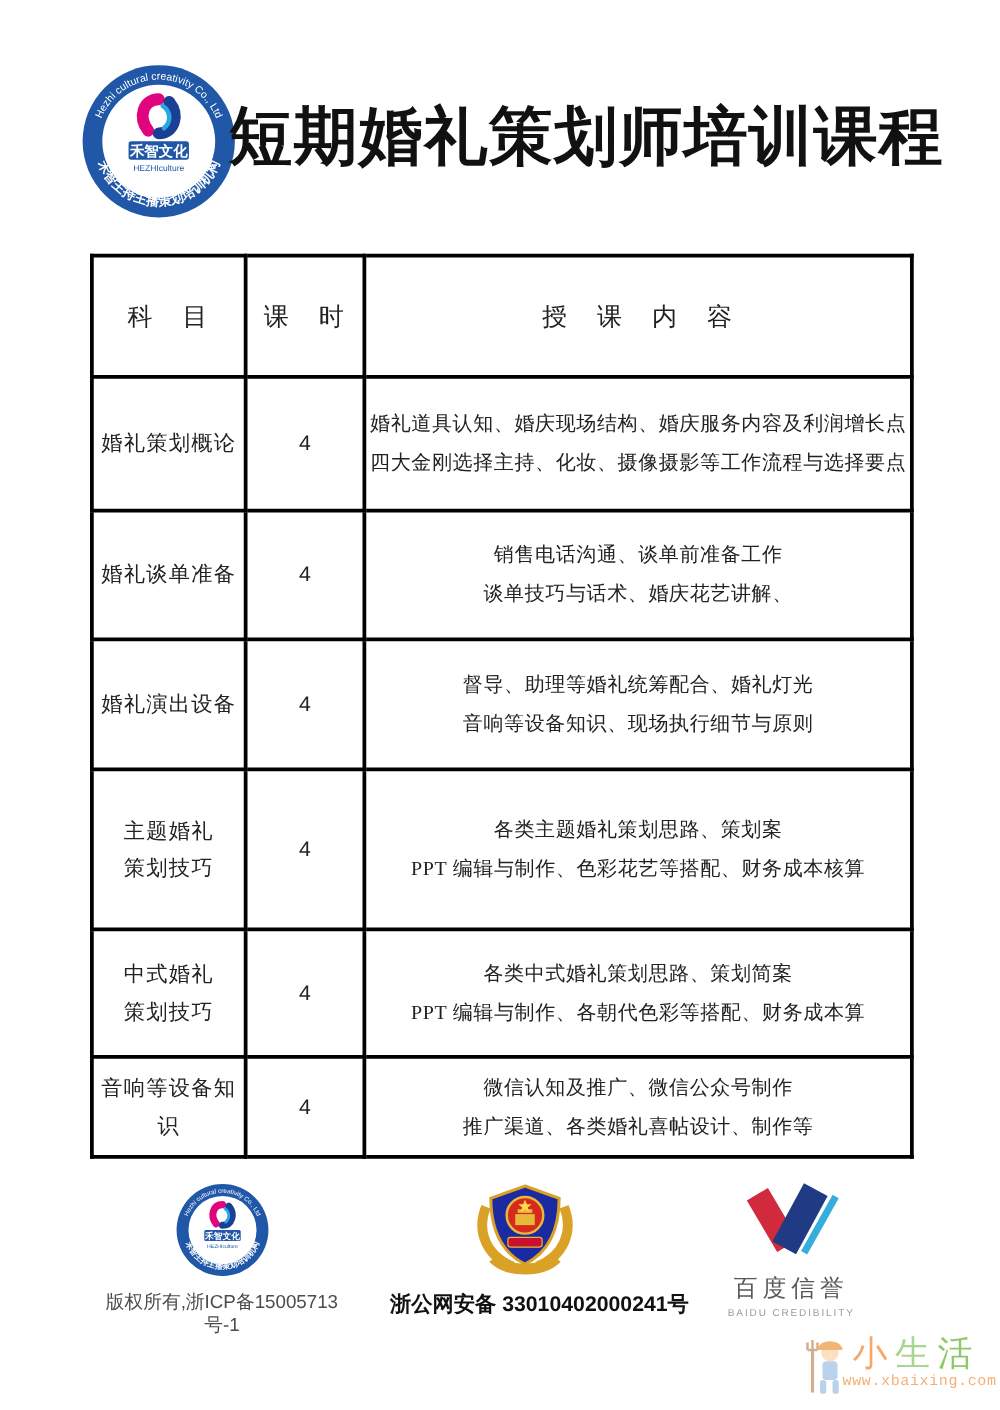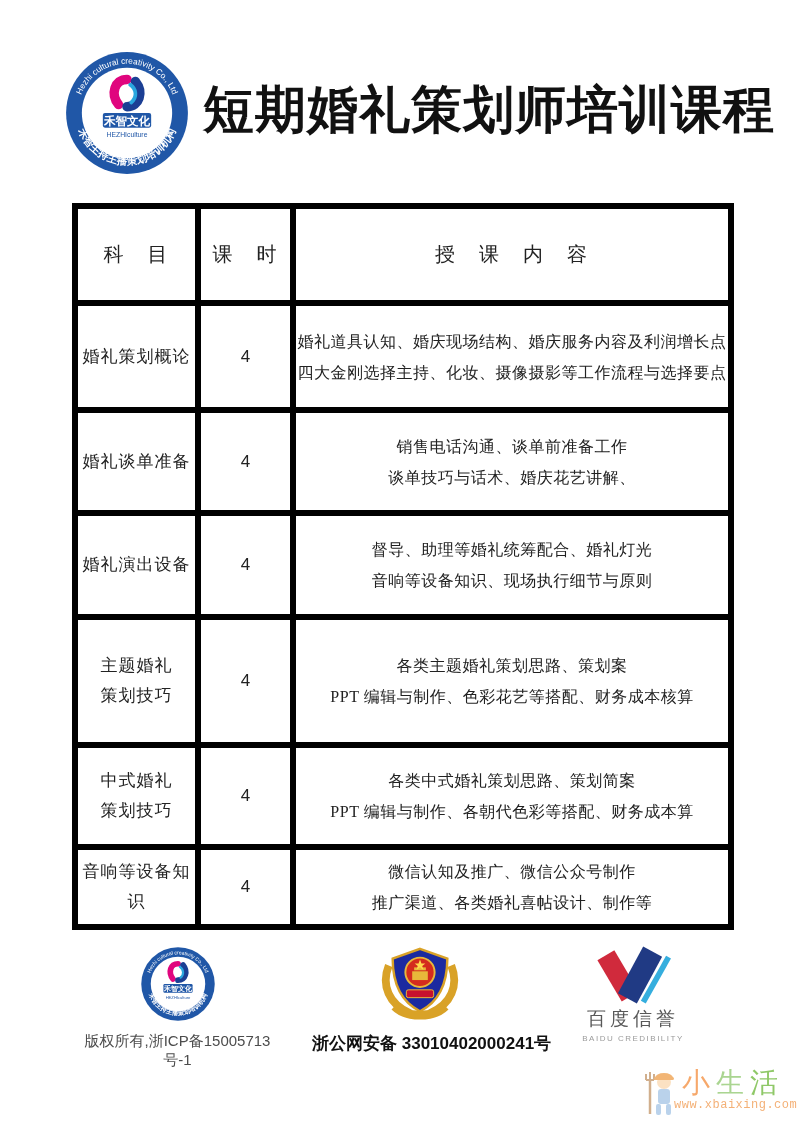--- a/index.html
+++ b/index.html
@@ -9,33 +9,33 @@
     background:#ffffff; overflow:hidden;
     font-family:"Liberation Serif","DejaVu Serif",serif; color:#1d1d1d;
   }
 
   
   .logo-wrap { position:absolute; left:64px; top:50px; width:126px; height:126px; }
   .logo-wrap svg { width:100%; height:100%; display:block; }
   .page-title {
     position:absolute; left:183px; top:72px; width:550px; height:76px;
     font-size:51px; font-weight:700; letter-spacing:1px;
-    line-height:76px; white-space:nowrap; color:#111;margin-left:20px;
+    line-height:76px; white-space:nowrap; color:#111;
   }
 
   
   table.course {
     position:absolute; left:72px; top:203px; width:656px;
     border-collapse:collapse; table-layout:fixed;
   }
   table.course col.c1 { width:123px; }
   table.course col.c2 { width:95px;  }
   table.course col.c3 { width:438px; }
   table.course th, table.course td {
-    border:6px solid #000000; text-align:center; vertical-align:middle;
+    border:3px solid #000000; text-align:center; vertical-align:middle;
     font-weight:400; color:#222;
   }
   table.course th { font-size:20px; white-space:pre; letter-spacing:2px; }
   tr.hdr   { height:97px; }
   tr.r0 { height:107px;padding-left:32px; } tr.r1 { height:103px; } tr.r2 { height:104px; }
   tr.r3 { height:128px; } tr.r4 { height:102px; } tr.r5 { height:80px; }
   td.subject { font-size:17px; letter-spacing:1px; }
   td.subject div { line-height:30px; }
   td.hours { font-size:17px; font-family:"Liberation Sans","DejaVu Sans",sans-serif; }
   td.content { font-size:16px; }
@@ -55,21 +55,21 @@
   .footer-mid .badge svg { width:100%; height:100%; display:block; }
   .police-record {
     margin-top:8px; font-size:17px; font-weight:700; color:#111;
     font-family:"Liberation Sans","DejaVu Sans",sans-serif; white-space:nowrap;
   }
 
   .footer-right { position:absolute; left:548px; top:946px; width:170px; text-align:center;
     font-family:"Liberation Sans","DejaVu Sans",sans-serif; }
   .footer-right .baidu-v { width:86px; height:58px; margin:0 auto; }
   .footer-right .baidu-v svg { width:100%; height:100%; display:block; }
-  .baidu-cn { font-size:19px; color:#585858; letter-spacing:4px; margin-top:2px; }
+  .baidu-cn { font-size:19px; color:#585858; letter-spacing:4px; margin-top:14px; }
   .baidu-en { font-size:8px;  color:#9b9b9b; letter-spacing:1.5px; margin-top:2px; }
   .baidu-cert { font-size:17px; font-weight:700; color:#222; letter-spacing:2px; margin-top:7px; }
 
   
   .watermark { position:absolute; right:6px; bottom:8px; width:150px; height:56px; opacity:0.85; }
   .wm-mascot { position:absolute; left:0; top:2px; width:34px; height:52px; }
   .wm-mascot svg { width:100%; height:100%; display:block; }
   .wm-name { position:absolute; left:38px; top:0; width:112px; white-space:nowrap;
     font-size:28px; font-weight:400; letter-spacing:6px;
     font-family:"Liberation Sans","DejaVu Sans",sans-serif; }

